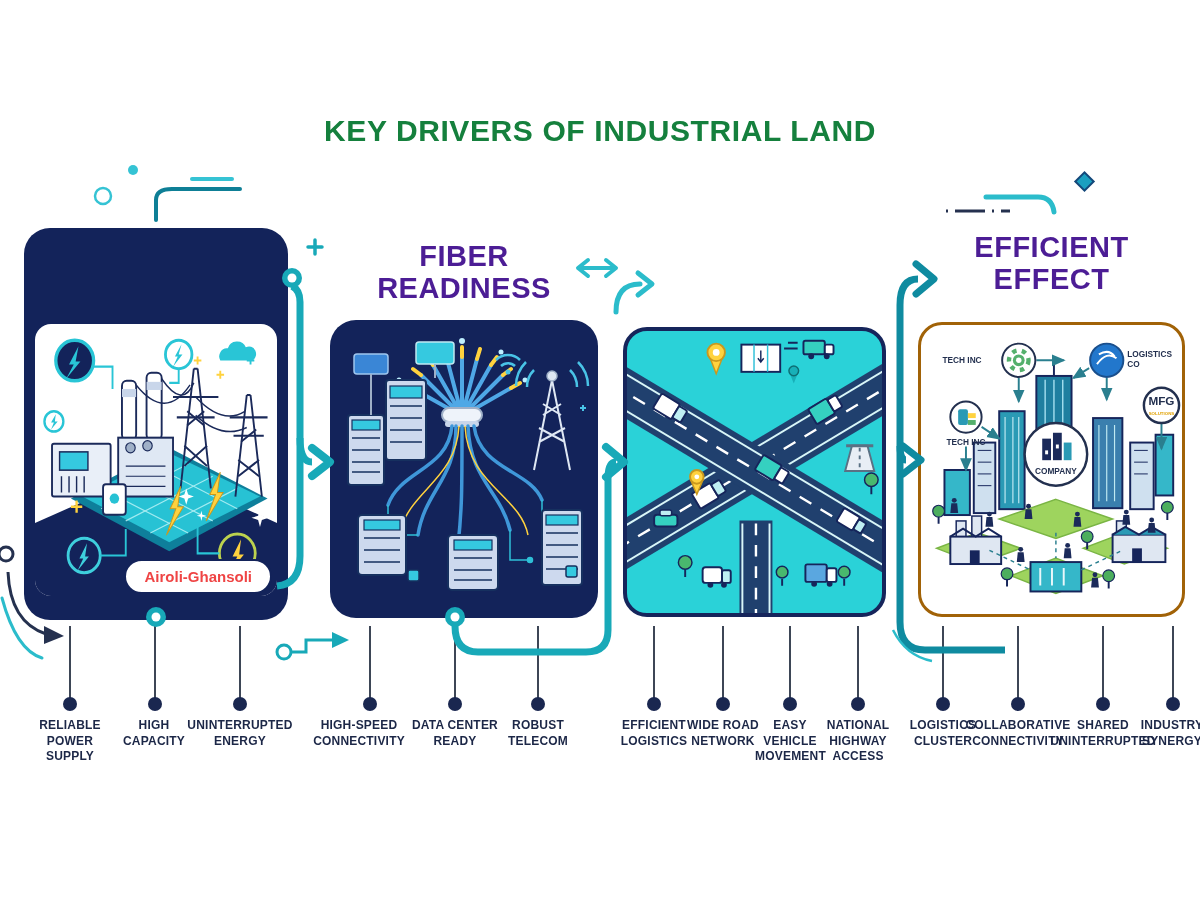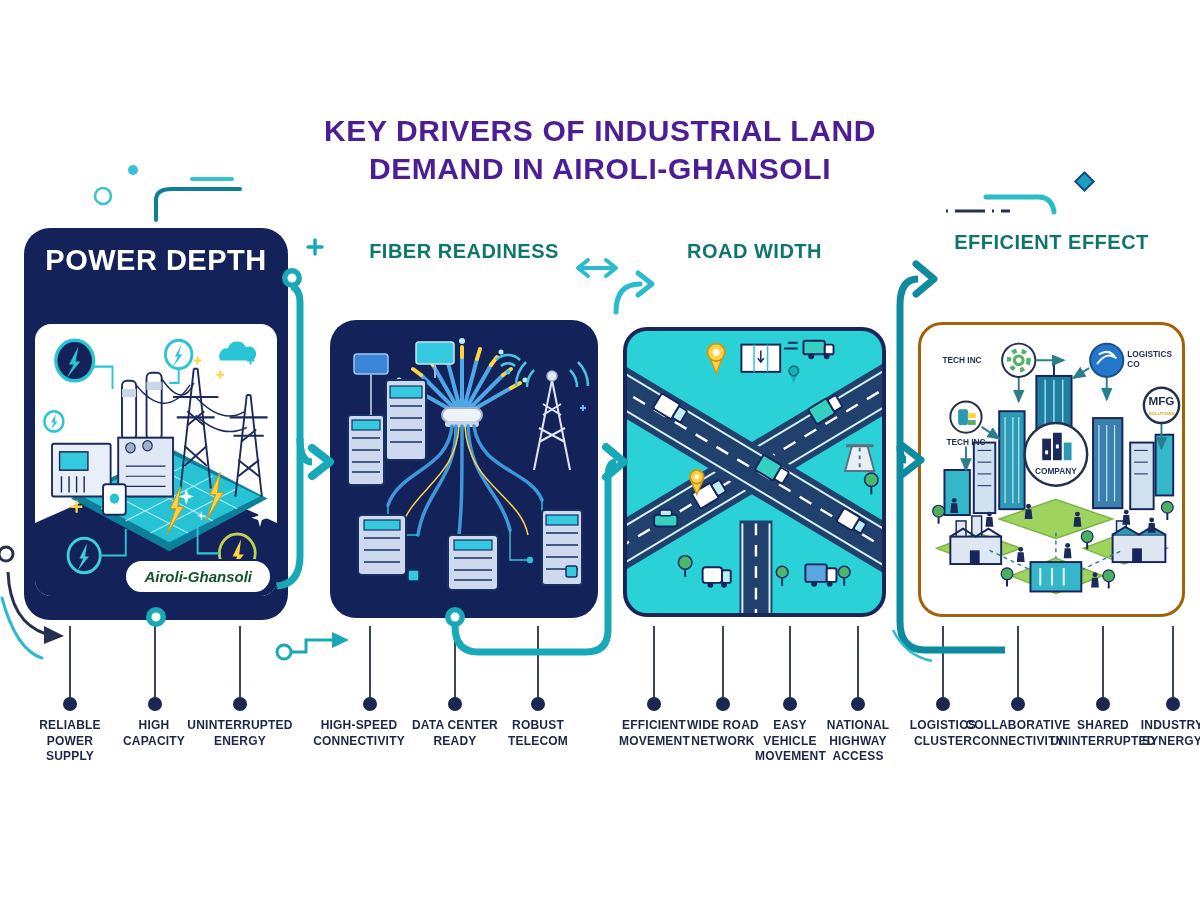--- a/index.html
+++ b/index.html
@@ -1,55 +1,53 @@
 <!DOCTYPE html>
 <html><head>
 <meta charset="utf-8">
 <style>
   html,body{margin:0;padding:0;background:#ffffff;}
   #stage{position:relative;width:1200px;height:900px;background:#ffffff;overflow:hidden;
          font-family:"Liberation Sans",sans-serif;}
   .main-title{position:absolute;top:112px;left:0;width:1200px;text-align:center;
-    color:#4c1d95;font-weight:800;font-size:30px;line-height:1.25;letter-spacing:0.6px;}
-  .panel-title{position:absolute;text-align:center;color:#0f766e;font-weight:800;
-    font-size:20px;line-height:1.12;letter-spacing:0.5px;}
+    color:#15803d;font-weight:800;font-size:30px;line-height:1.25;letter-spacing:0.6px;}
+  .panel-title{position:absolute;text-align:center;color:#4c1d95;font-weight:800;
+    font-size:29px;line-height:1.12;letter-spacing:0.5px;}
   .panel{position:absolute;border-radius:26px;box-sizing:border-box;}
   #panel-power{left:24px;top:228px;width:264px;height:392px;background:#13235a;}
   #panel-power .ptitle{position:absolute;top:16px;left:0;width:100%;text-align:center;
     color:#ffffff;font-weight:800;font-size:29px;line-height:1.15;letter-spacing:0.5px;}
   .inner-card{position:absolute;left:11px;top:96px;width:242px;height:272px;background:#ffffff;
     border-radius:16px;overflow:hidden;}
   #panel-fiber{left:330px;top:320px;width:268px;height:298px;background:#13235a;overflow:hidden;}
   #panel-road{left:623px;top:327px;width:263px;height:290px;background:#2ad2d8;
     border:4px solid #16255b;overflow:hidden;border-radius:24px;}
   #panel-eco{left:918px;top:322px;width:267px;height:295px;background:#ffffff;
     border:3px solid #a16207;overflow:hidden;border-radius:24px;}
   .fillsvg{position:absolute;inset:0;width:100%;height:100%;display:block;}
-  .pill{position:absolute;right:16px;bottom:26px;background:#ffffff;color:#14532d;
+  .pill{position:absolute;right:16px;bottom:26px;background:#ffffff;color:#ef4444;
     font-weight:bold;font-size:15px;padding:7px 18px;border-radius:999px;
-    border:2px solid #13235a;z-index:5;white-space:nowrap;font-style:italic;}
+    border:2px solid #13235a;z-index:5;white-space:nowrap;}
   .leader{position:absolute;top:626px;width:2px;height:74px;background:#3d4656;}
   .leader::after{content:"";position:absolute;left:-6px;bottom:-11px;width:14px;height:14px;
     border-radius:50%;background:#1a2750;}
   .flabel{position:absolute;top:718px;transform:translateX(-50%);text-align:center;
     color:#1c2747;font-weight:bold;font-size:12px;line-height:1.3;letter-spacing:0.2px;}
   #overlay{position:absolute;inset:0;width:1200px;height:900px;pointer-events:none;z-index:8;}
 </style>
 </head>
 <body>
 
 <div id="stage">
 
   <div class="main-title">
     <div>KEY DRIVERS OF INDUSTRIAL LAND</div>
-    <div>DEMAND IN AIROLI-GHANSOLI</div>
   </div>
 
   <div class="panel" id="panel-power">
-    <div class="ptitle">POWER DEPTH</div>
     <div class="inner-card">
       <svg class="fillsvg" viewBox="0 0 256 268" preserveAspectRatio="none">
 
         <path d="M0,268 L0,196 L129,143 L256,196 L256,268 Z" fill="#13235a"></path>
 
         <g>
           <polygon points="38,172 142,122 246,172 142,224" fill="#0e7f9b"></polygon>
           <polygon points="50,170 142,127 238,170 142,215" fill="#27c2d4"></polygon>
           <g stroke="#b8f2f6" stroke-width="1.2" opacity="0.85">
             <path d="M70,162 L162,206 M96,150 L188,194 M122,138 L214,182"></path>
@@ -216,21 +214,20 @@
         <path d="M171,46 a10,10 0 0 1 14,0 M166,40 a17,17 0 0 1 24,0"></path>
       </g>
       <g>
         <rect x="78" y="250" width="11" height="11" rx="2" fill="#35c9e0" stroke="#16305f" stroke-width="1.5"></rect>
         <rect x="236" y="246" width="11" height="11" rx="2" fill="#35c9e0" stroke="#16305f" stroke-width="1.5"></rect>
         <path d="M250,88 h6 M253,85 v6" stroke="#49c3e6" stroke-width="2"></path>
       </g>
     </svg>
   </div>
 
-  <div class="panel-title" style="left:623px;top:240px;width:263px;">ROAD WIDTH</div>
   <div class="panel" id="panel-road">
     <svg class="fillsvg" viewBox="0 0 263 290" preserveAspectRatio="none">
 
       <g>
         <line x1="281" y1="50" x2="-15" y2="227" stroke="#20406e" stroke-width="46"></line>
         <line x1="273" y1="36" x2="-23" y2="213" stroke="#d9f6f8" stroke-width="2"></line>
         <line x1="289" y1="64" x2="-7" y2="241" stroke="#d9f6f8" stroke-width="2"></line>
         <line x1="281" y1="50" x2="-15" y2="227" stroke="#ffffff" stroke-width="2.5" stroke-dasharray="14 11"></line>
       </g>
 
@@ -593,21 +590,21 @@
   <div class="leader" style="left:1017px"></div>
   <div class="leader" style="left:1102px"></div>
   <div class="leader" style="left:1172px"></div>
 
   <div class="flabel" style="left:70px;width:95px">RELIABLE POWER SUPPLY</div>
   <div class="flabel" style="left:154px;width:70px">HIGH CAPACITY</div>
   <div class="flabel" style="left:240px;width:110px">UNINTERRUPTED ENERGY</div>
   <div class="flabel" style="left:359px;width:95px">HIGH-SPEED CONNECTIVITY</div>
   <div class="flabel" style="left:455px;width:90px">DATA CENTER READY</div>
   <div class="flabel" style="left:538px;width:70px">ROBUST TELECOM</div>
-  <div class="flabel" style="left:654px;width:70px">EFFICIENT MOVEMENT</div>
+  <div class="flabel" style="left:654px;width:70px">EFFICIENT LOGISTICS</div>
   <div class="flabel" style="left:723px;width:78px">WIDE ROAD NETWORK</div>
   <div class="flabel" style="left:790px;width:70px">EASY VEHICLE MOVEMENT</div>
   <div class="flabel" style="left:858px;width:70px">NATIONAL HIGHWAY ACCESS</div>
   <div class="flabel" style="left:943px;width:70px">LOGISTICS CLUSTER</div>
   <div class="flabel" style="left:1018px;width:105px">COLLABORATIVE CONNECTIVITY</div>
   <div class="flabel" style="left:1103px;width:110px">SHARED UNINTERRUPTED</div>
   <div class="flabel" style="left:1172px;width:70px">INDUSTRY SYNERGY</div>
 
 </div>
 

